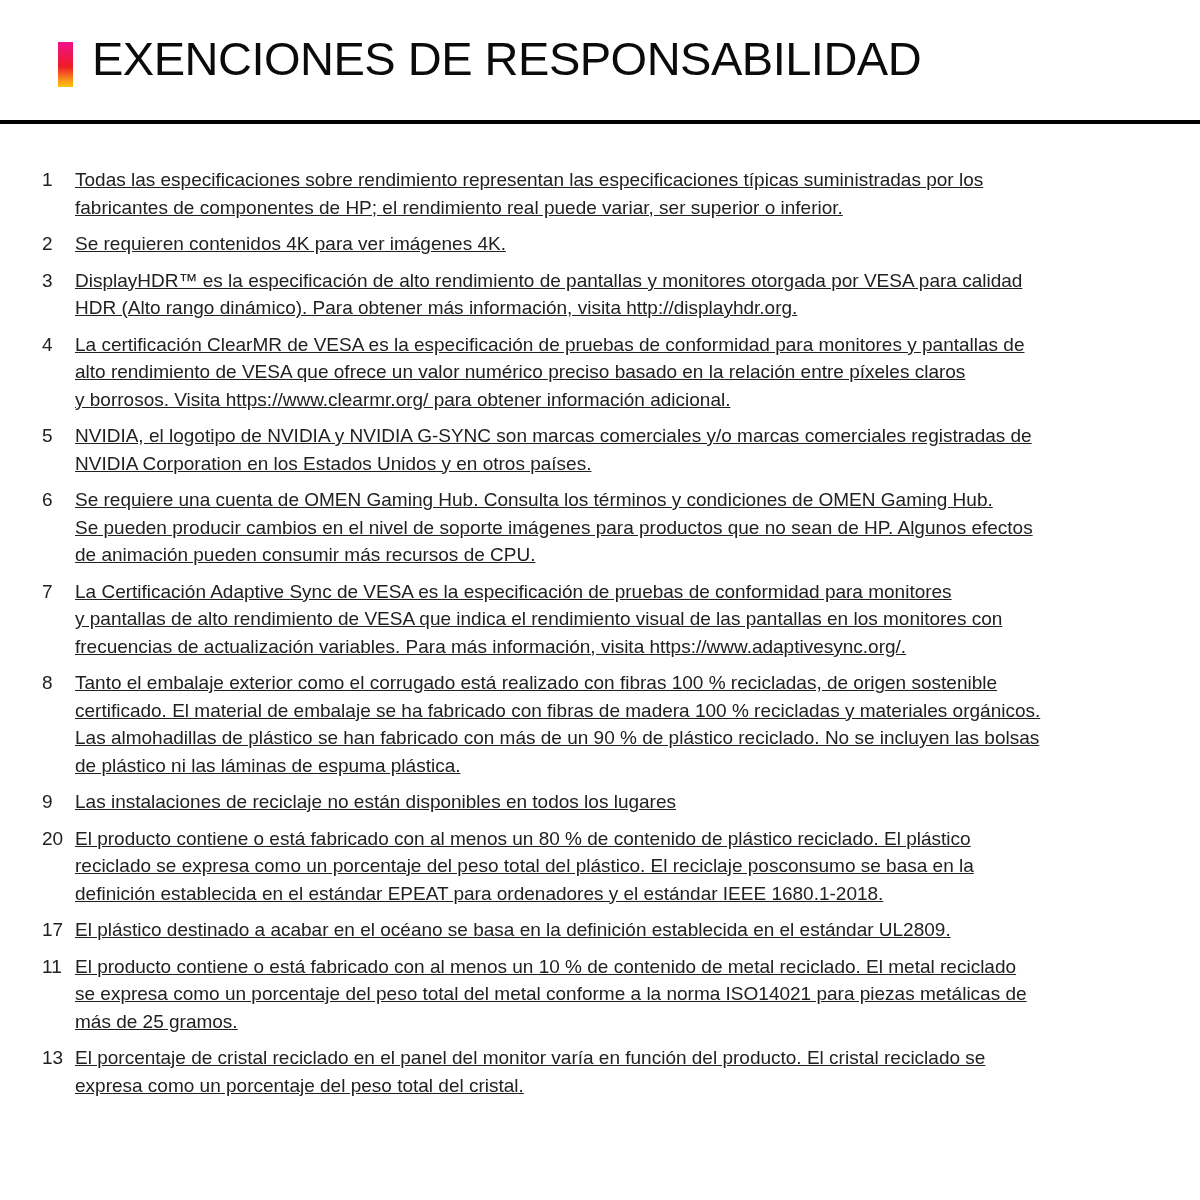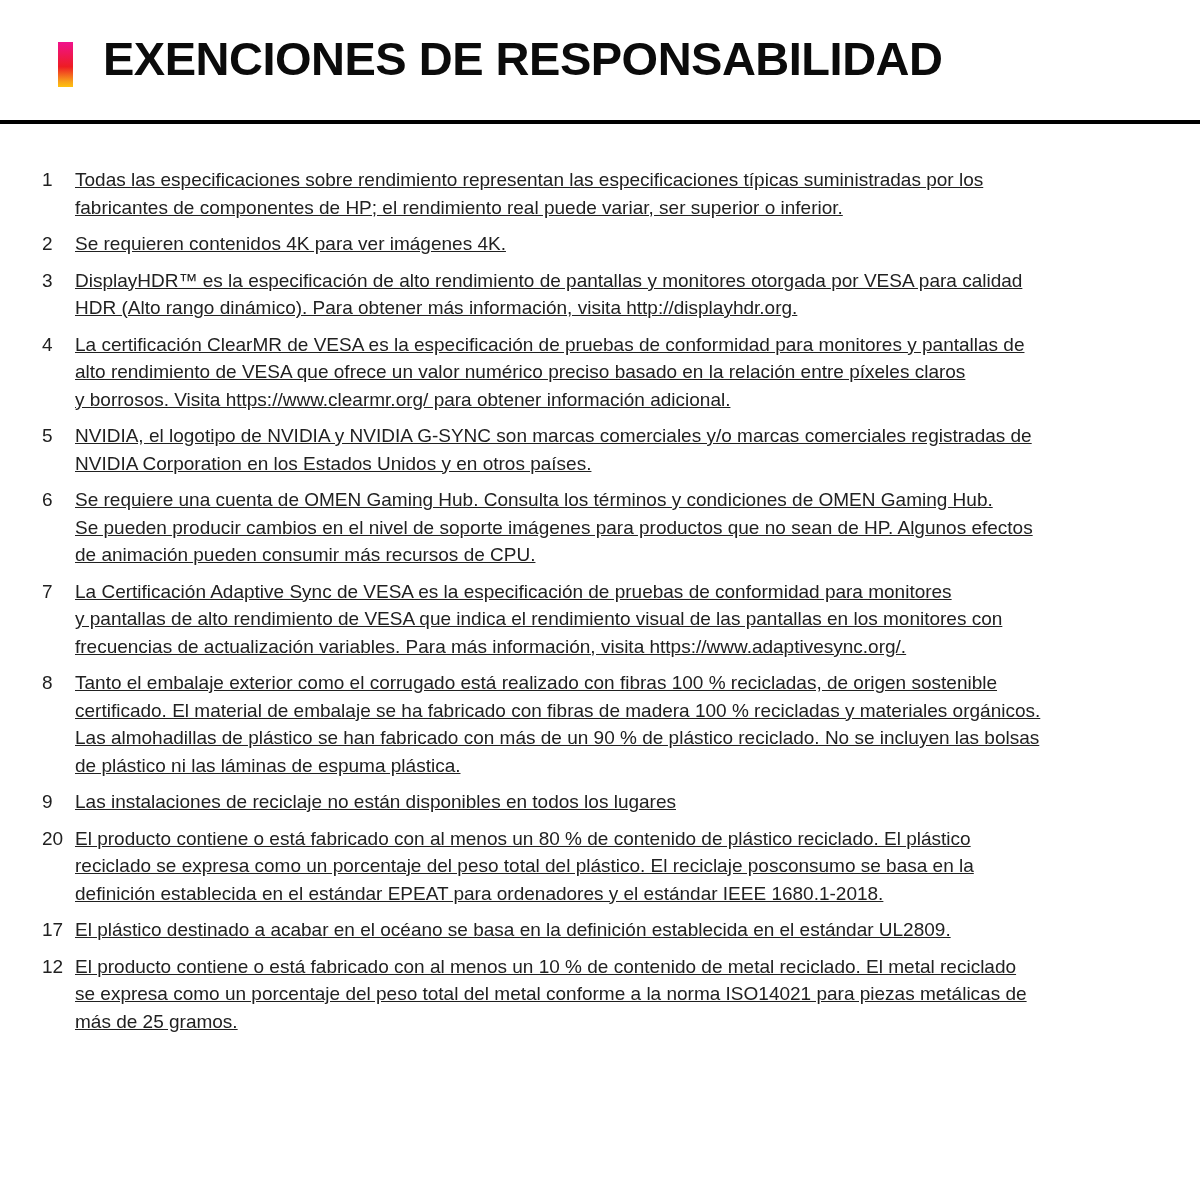--- a/index.html
+++ b/index.html
@@ -19,25 +19,24 @@
     left: 58px;
     top: 42px;
     width: 15px;
     height: 45px;
     
     background: linear-gradient(180deg, #f0128d 0%, #ee1c23 55%, #ffc20e 100%);
   }
   .title {
     font-size: 47px;
     line-height: 47px;
-    font-weight: 700;
+    font-weight: 400;
     letter-spacing: -0.5px;
     color: #0b0b0b;
     white-space: nowrap;
-    margin-left: 11px;
   }
   .rule {
     margin-top: 38px;
     width: 1200px;
     height: 4px;
     background: #000000;
   }
   .disclaimer-list {
     padding: 42px 10px 0 42px;
   }
@@ -133,20 +132,25 @@
 reciclado se expresa como un porcentaje del peso total del plástico. El reciclaje posconsumo se basa en la
 definición establecida en el estándar EPEAT para ordenadores y el estándar IEEE 1680.1-2018.</div>
   </div>
 
   <div class="item">
     <div class="item-number">17</div>
     <div class="item-text">El plástico destinado a acabar en el océano se basa en la definición establecida en el estándar UL2809.</div>
   </div>
 
   <div class="item">
-    <div class="item-number">12</div>
+    <div class="item-number">11</div>
     <div class="item-text">El producto contiene o está fabricado con al menos un 10 % de contenido de metal reciclado. El metal reciclado
 se expresa como un porcentaje del peso total del metal conforme a la norma ISO14021 para piezas metálicas de
 más de 25 gramos.</div>
   </div>
 
+  <div class="item">
+    <div class="item-number">13</div>
+    <div class="item-text">El porcentaje de cristal reciclado en el panel del monitor varía en función del producto. El cristal reciclado se
+expresa como un porcentaje del peso total del cristal.</div>
+  </div>
 
 </div>
 
 </body></html>

